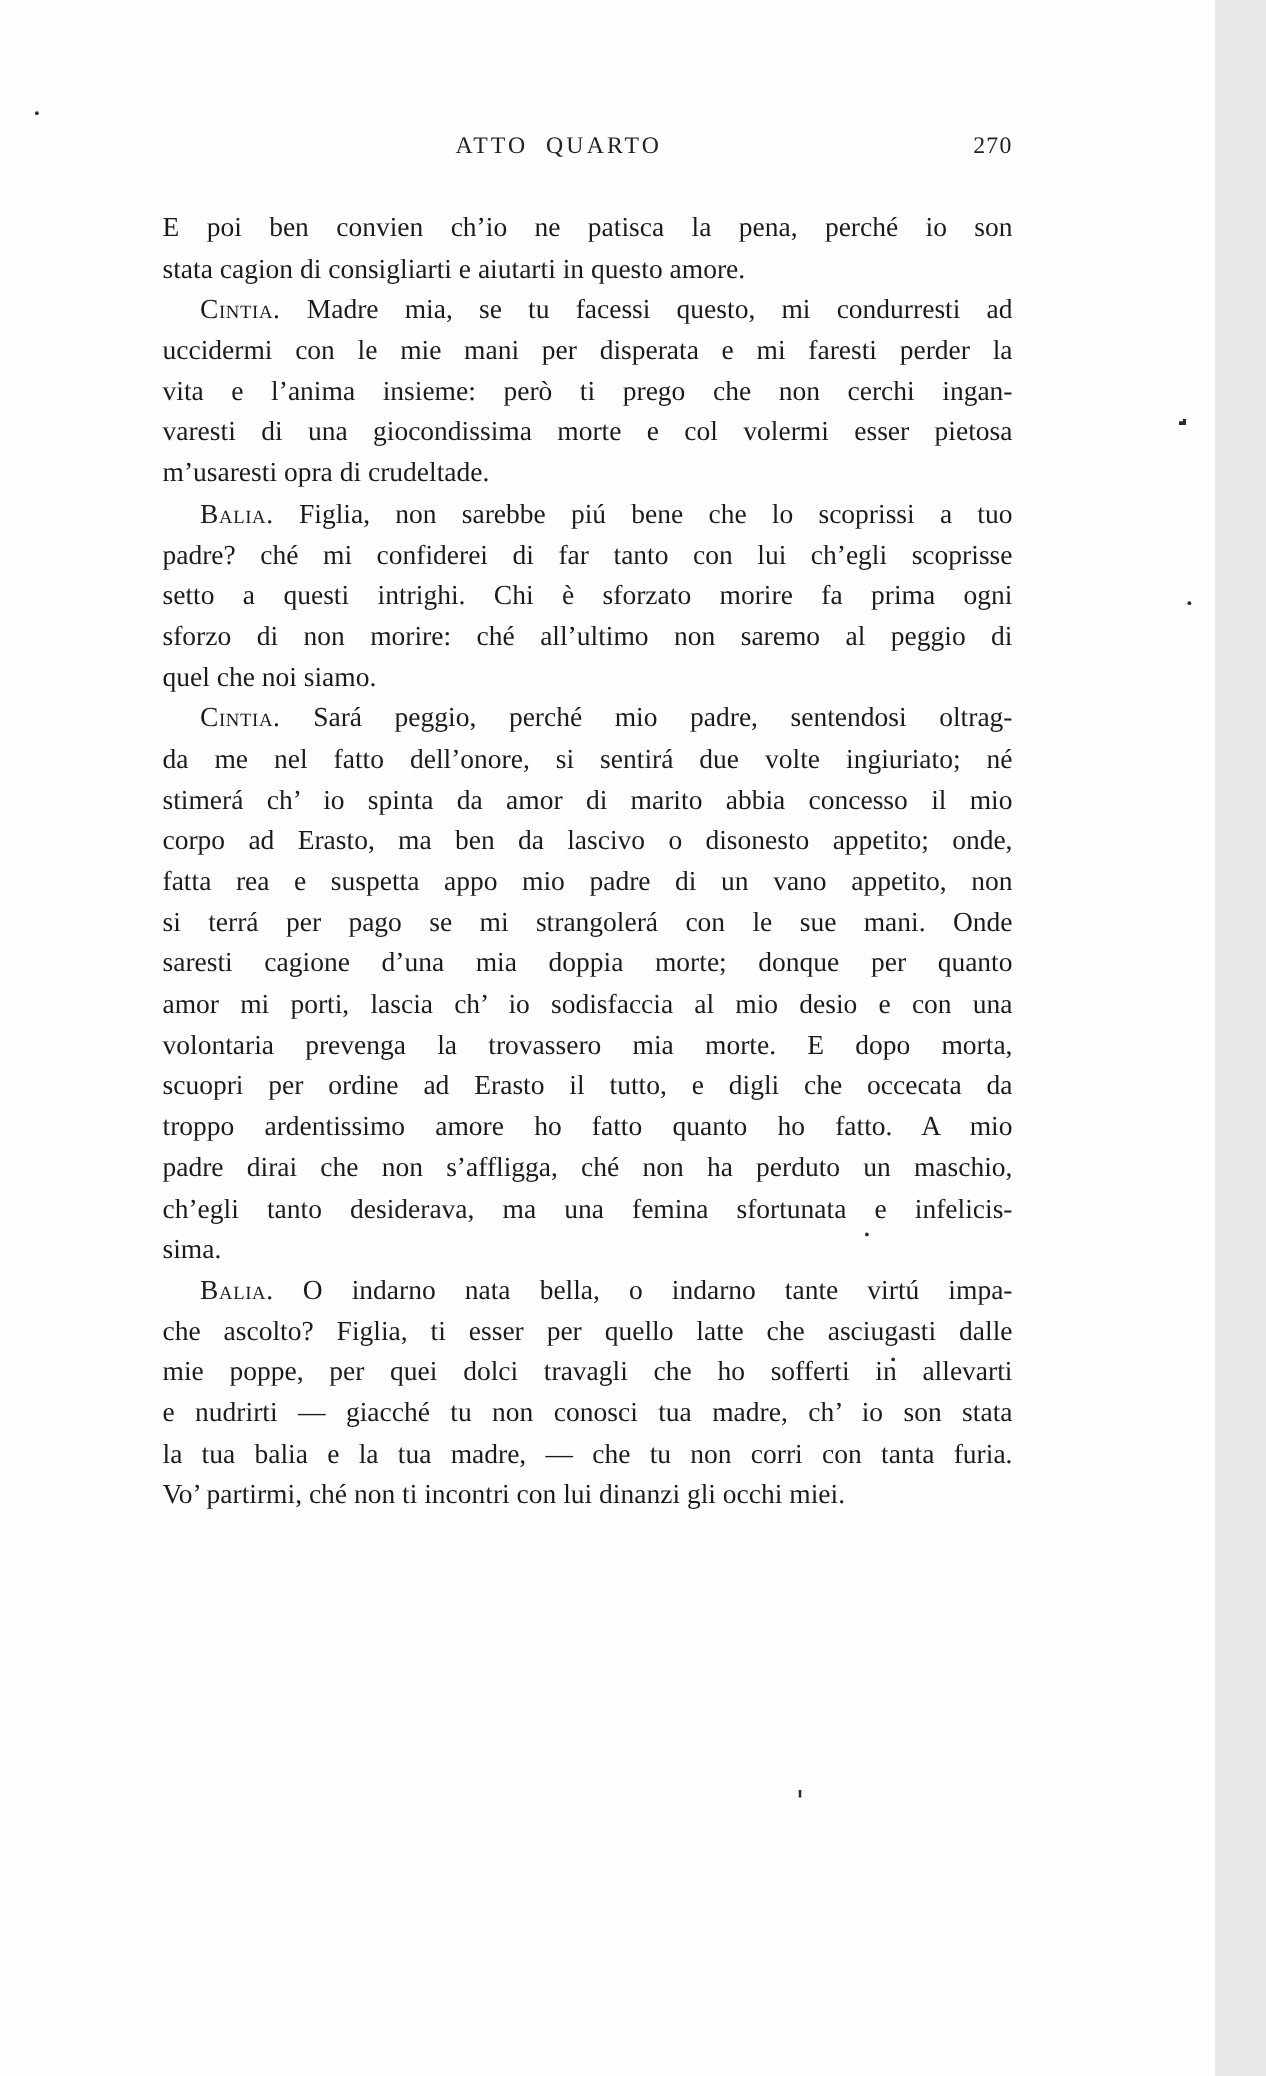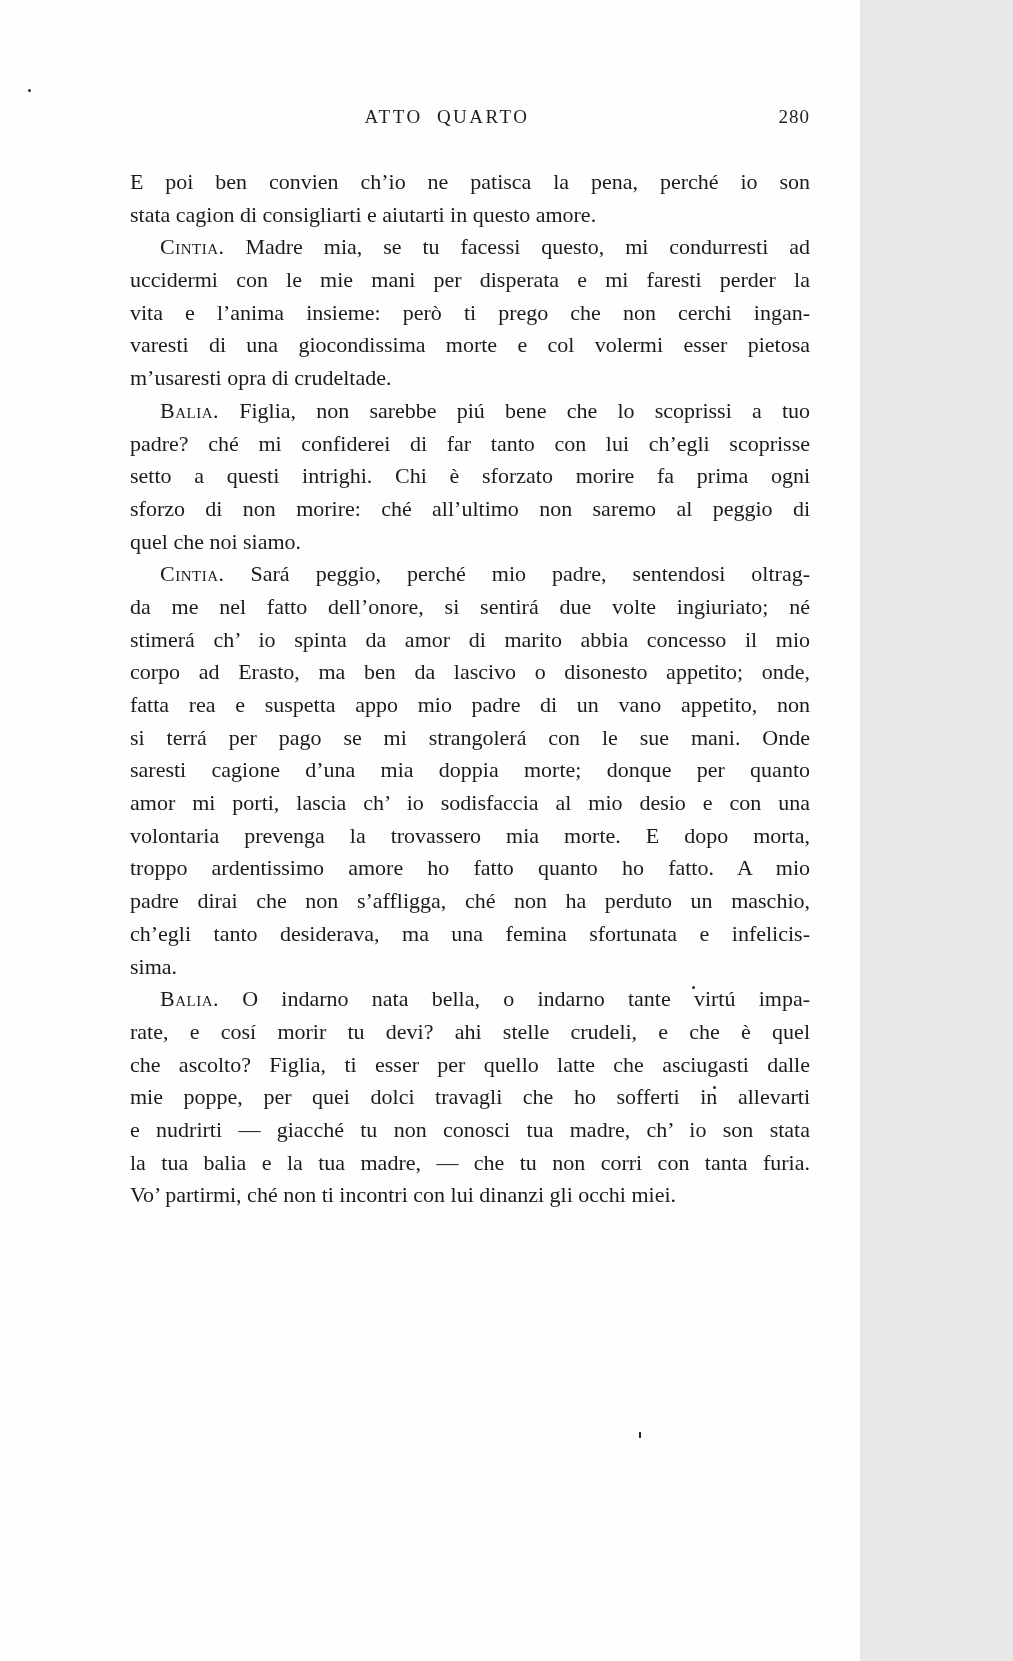--- a/index.html
+++ b/index.html
@@ -2,21 +2,21 @@
 <html><head>
 <meta charset="utf-8">
 <style>
   html, body { margin: 0; padding: 0; }
   body {
     background: #e8e8e8;
     font-family: "Liberation Serif", "DejaVu Serif", serif;
   }
   .page {
     position: relative;
-    width: 860px;
+    width: 972px;
     height: 1661px;
     background: #fefefe;
     color: #1b1b1b;
     overflow: hidden;
     text-decoration: underline;
   }
   .running-header {
     position: absolute;
     left: 84px;
     top: 106px;
@@ -76,21 +76,21 @@
   #a5 { left: 713px; top: 1086px; width: 3px; height: 3px; }
   #a6 { left: 639px; top: 1432px; width: 2px; height: 6px; }
 </style>
 </head>
 <body>
 
 <div class="page">
 
   <div class="running-header">
     <span class="running-title">ATTO QUARTO</span>
-    <span class="page-number">280</span>
+    <span class="page-number">270</span>
   </div>
 
   <div class="text-block">
     <div class="ln">E poi ben convien ch’io ne patisca la pena, perché io son</div>
     <div class="ln left">stata cagion di consigliarti e aiutarti in questo amore.</div>
     <div class="ln indent"><span class="sc">Cintia.</span><span> Madre mia, se tu facessi questo, mi condurresti ad</span></div>
     <div class="ln">uccidermi con le mie mani per disperata e mi faresti perder la</div>
     <div class="ln">vita e l’anima insieme: però ti prego che non cerchi ingan-</div>
     <div class="ln">varesti di una giocondissima morte e col volermi esser pietosa</div>
     <div class="ln left">m’usaresti opra di crudeltade.</div>
@@ -101,26 +101,26 @@
     <div class="ln left">quel che noi siamo.</div>
     <div class="ln indent"><span class="sc">Cintia.</span><span> Sará peggio, perché mio padre, sentendosi oltrag-</span></div>
     <div class="ln">da me nel fatto dell’onore, si sentirá due volte ingiuriato; né</div>
     <div class="ln">stimerá ch’ io spinta da amor di marito abbia concesso il mio</div>
     <div class="ln">corpo ad Erasto, ma ben da lascivo o disonesto appetito; onde,</div>
     <div class="ln">fatta rea e suspetta appo mio padre di un vano appetito, non</div>
     <div class="ln">si terrá per pago se mi strangolerá con le sue mani. Onde</div>
     <div class="ln">saresti cagione d’una mia doppia morte; donque per quanto</div>
     <div class="ln">amor mi porti, lascia ch’ io sodisfaccia al mio desio e con una</div>
     <div class="ln">volontaria prevenga la trovassero mia morte. E dopo morta,</div>
+    <div class="ln">scuopri per ordine ad Erasto il tutto, e digli che occecata da</div>
     <div class="ln">troppo ardentissimo amore ho fatto quanto ho fatto. A mio</div>
     <div class="ln">padre dirai che non s’affligga, ché non ha perduto un maschio,</div>
     <div class="ln">ch’egli tanto desiderava, ma una femina sfortunata e infelicis-</div>
     <div class="ln left">sima.</div>
     <div class="ln indent"><span class="sc">Balia.</span><span> O indarno nata bella, o indarno tante virtú impa-</span></div>
-    <div class="ln">rate, e cosí morir tu devi? ahi stelle crudeli, e che è quel</div>
     <div class="ln">che ascolto? Figlia, ti esser per quello latte che asciugasti dalle</div>
     <div class="ln">mie poppe, per quei dolci travagli che ho sofferti in allevarti</div>
     <div class="ln">e nudrirti — giacché tu non conosci tua madre, ch’ io son stata</div>
     <div class="ln">la tua balia e la tua madre, — che tu non corri con tanta furia.</div>
     <div class="ln left">Vo’ partirmi, ché non ti incontri con lui dinanzi gli occhi miei.</div>
   </div>
 
   <div id="a1" class="artifact round"></div>
   <div id="a2" class="artifact"></div>
   <div id="a3" class="artifact round"></div>

